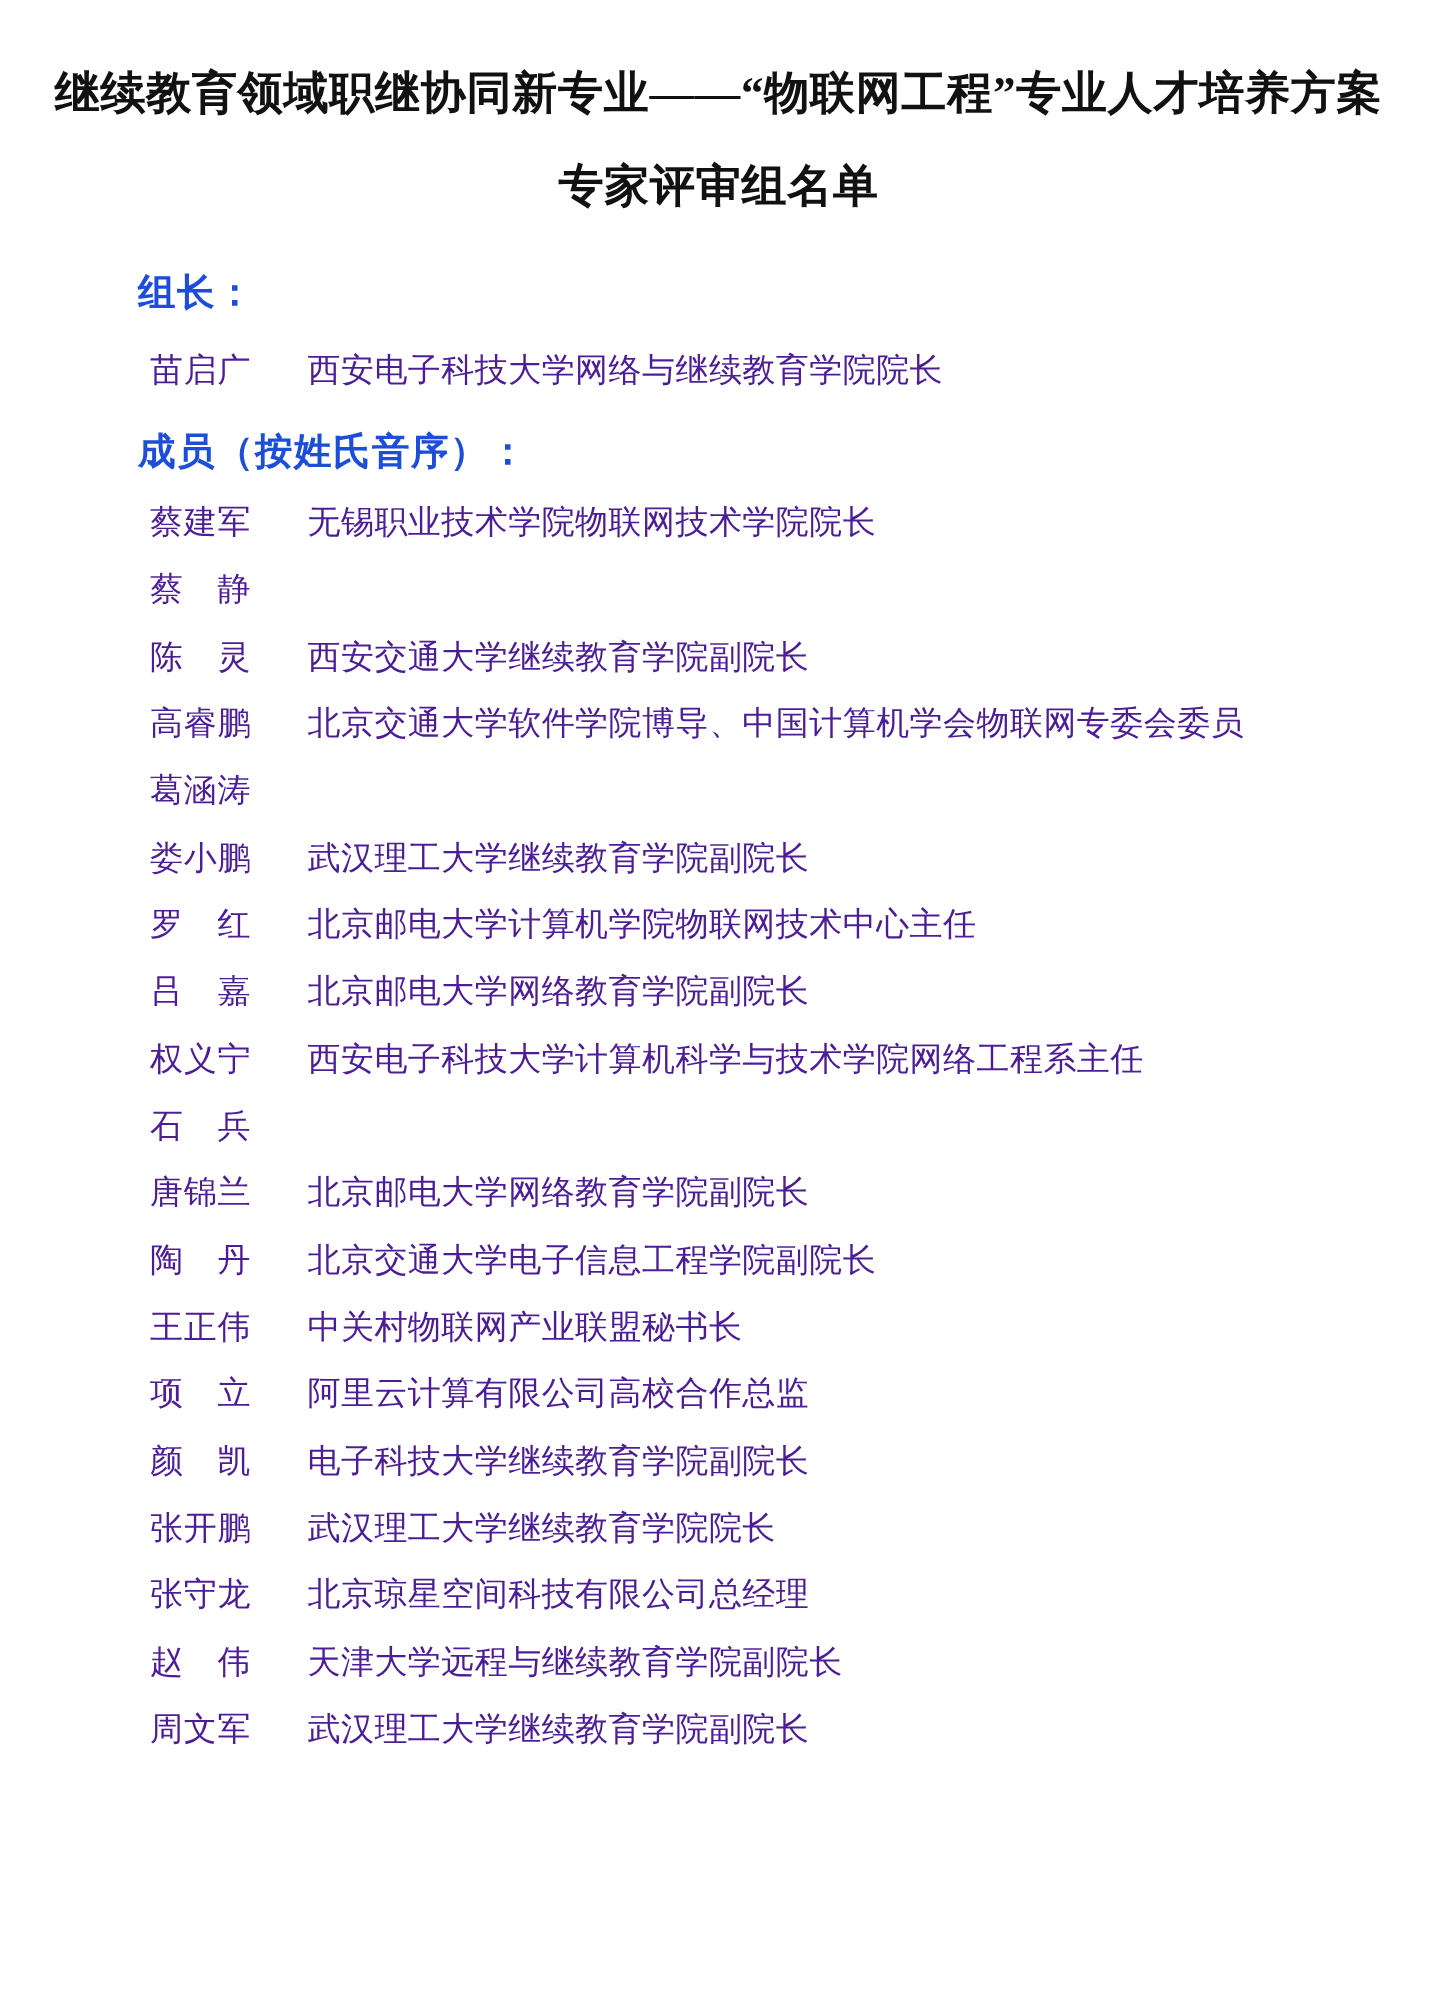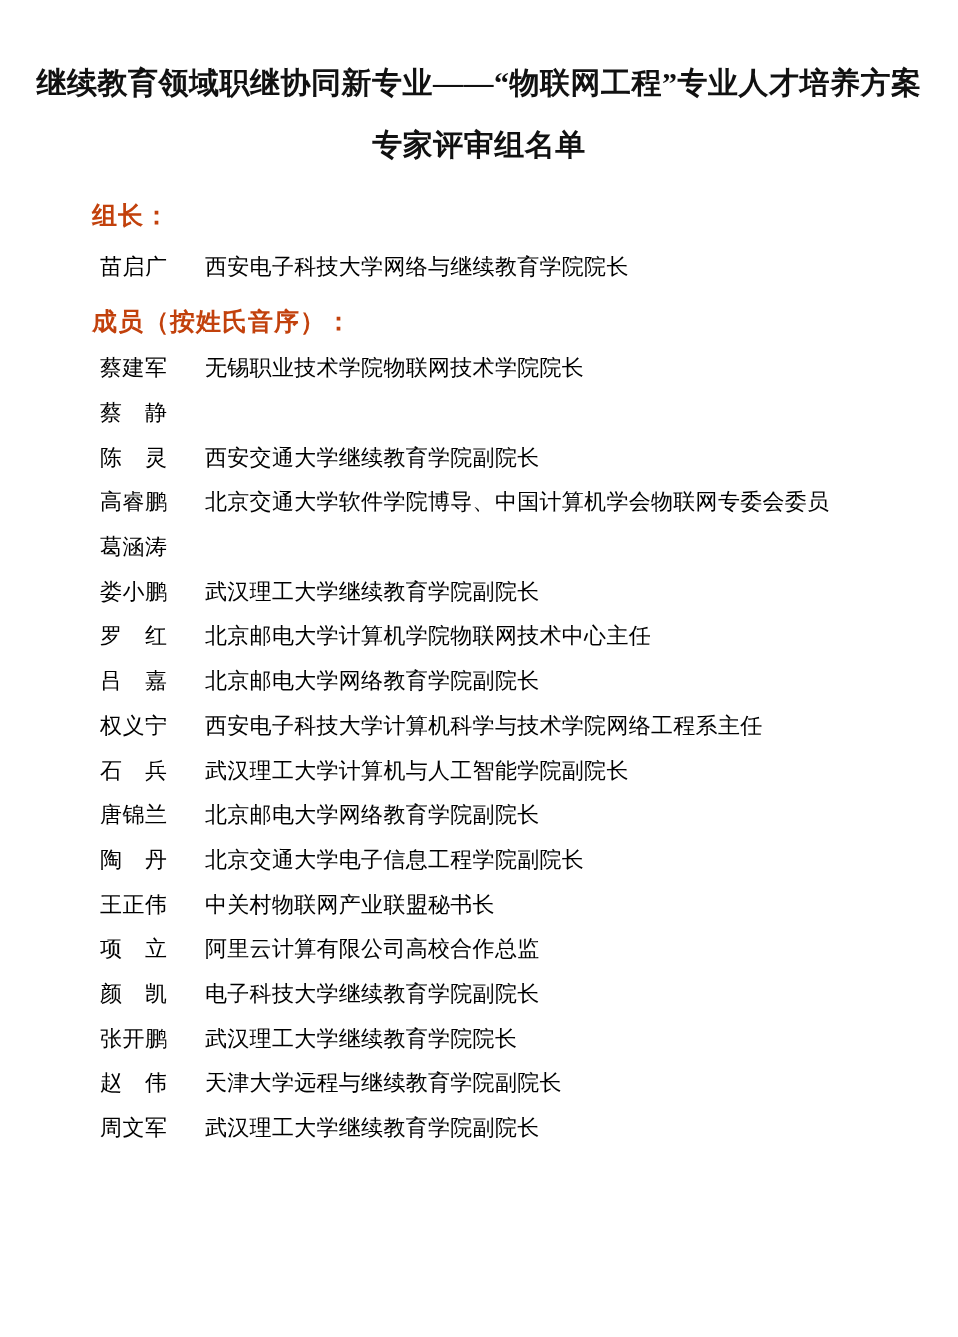--- a/index.html
+++ b/index.html
@@ -3,57 +3,57 @@
 <meta charset="utf-8">
 <style>
   html, body { margin: 0; padding: 0; background: #ffffff; }
   .page {
     position: relative;
     width: 958px;
     height: 1337px;
     margin: 0 auto;
     background: #ffffff;
     box-sizing: border-box;
-    padding-top: 64px;
+    padding-top: 44px;
     overflow: hidden;
     font-family: "Liberation Sans", sans-serif;
     color: #262626;
   }
   .title {
     text-align: center;
     font-family: "Liberation Serif", serif;
     font-weight: bold;
     color: #111111;
     font-size: 30px;
     line-height: 38px;
     letter-spacing: 0.5px;
     white-space: nowrap;
   }
   .title2 { margin-top: 24px; }
   .sec-head {
     font-family: "Liberation Serif", serif;
     font-weight: bold;
-    color: #c2410c;
+    color: #1d4ed8;
     font-size: 25px;
     line-height: 32px;
     padding-left: 92px;
     letter-spacing: 1px;
   }
   .head-leader { margin-top: 36px; }
   .head-members { margin-top: 24px; }
   .leader-list { margin-top: 20px; }
   .leader-list .row { height: 30px; }
   .member-list { margin-top: 8px; }
   .row {
     display: flex;
     align-items: center;
     height: 44.7px;
     padding-left: 100px;
     font-size: 22px;
-    color: #000000;
+    color: #4c1d95;
   }
   .name {
     flex: 0 0 68px;
     width: 68px;
     margin-right: 37px;
     white-space: pre;
     letter-spacing: 0.5px;
   }
   .aff { white-space: nowrap; letter-spacing: 0.3px; }
 </style>
@@ -105,21 +105,20 @@
       <div class="row">
         <span class="name">吕　嘉</span>
         <span class="aff">北京邮电大学网络教育学院副院长</span>
       </div>
       <div class="row">
         <span class="name">权义宁</span>
         <span class="aff">西安电子科技大学计算机科学与技术学院网络工程系主任</span>
       </div>
       <div class="row">
         <span class="name">石　兵</span>
-        <span class="aff">武汉理工大学计算机与人工智能学院副院长</span>
       </div>
       <div class="row">
         <span class="name">唐锦兰</span>
         <span class="aff">北京邮电大学网络教育学院副院长</span>
       </div>
       <div class="row">
         <span class="name">陶　丹</span>
         <span class="aff">北京交通大学电子信息工程学院副院长</span>
       </div>
       <div class="row">
@@ -132,20 +131,24 @@
       </div>
       <div class="row">
         <span class="name">颜　凯</span>
         <span class="aff">电子科技大学继续教育学院副院长</span>
       </div>
       <div class="row">
         <span class="name">张开鹏</span>
         <span class="aff">武汉理工大学继续教育学院院长</span>
       </div>
       <div class="row">
+        <span class="name">张守龙</span>
+        <span class="aff">北京琼星空间科技有限公司总经理</span>
+      </div>
+      <div class="row">
         <span class="name">赵　伟</span>
         <span class="aff">天津大学远程与继续教育学院副院长</span>
       </div>
       <div class="row">
         <span class="name">周文军</span>
         <span class="aff">武汉理工大学继续教育学院副院长</span>
       </div>
     </div>
 </div>
 

